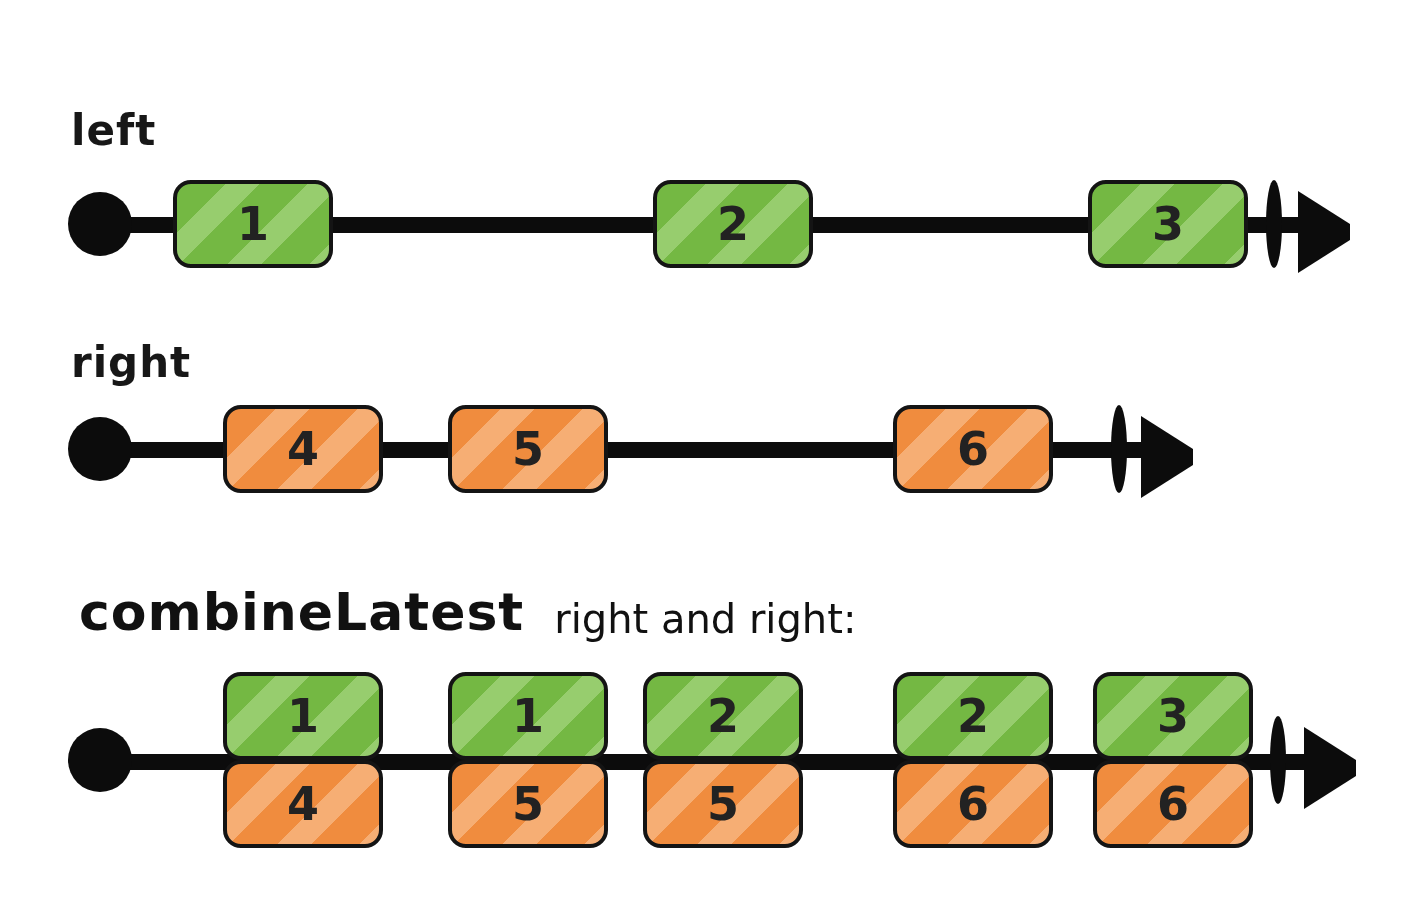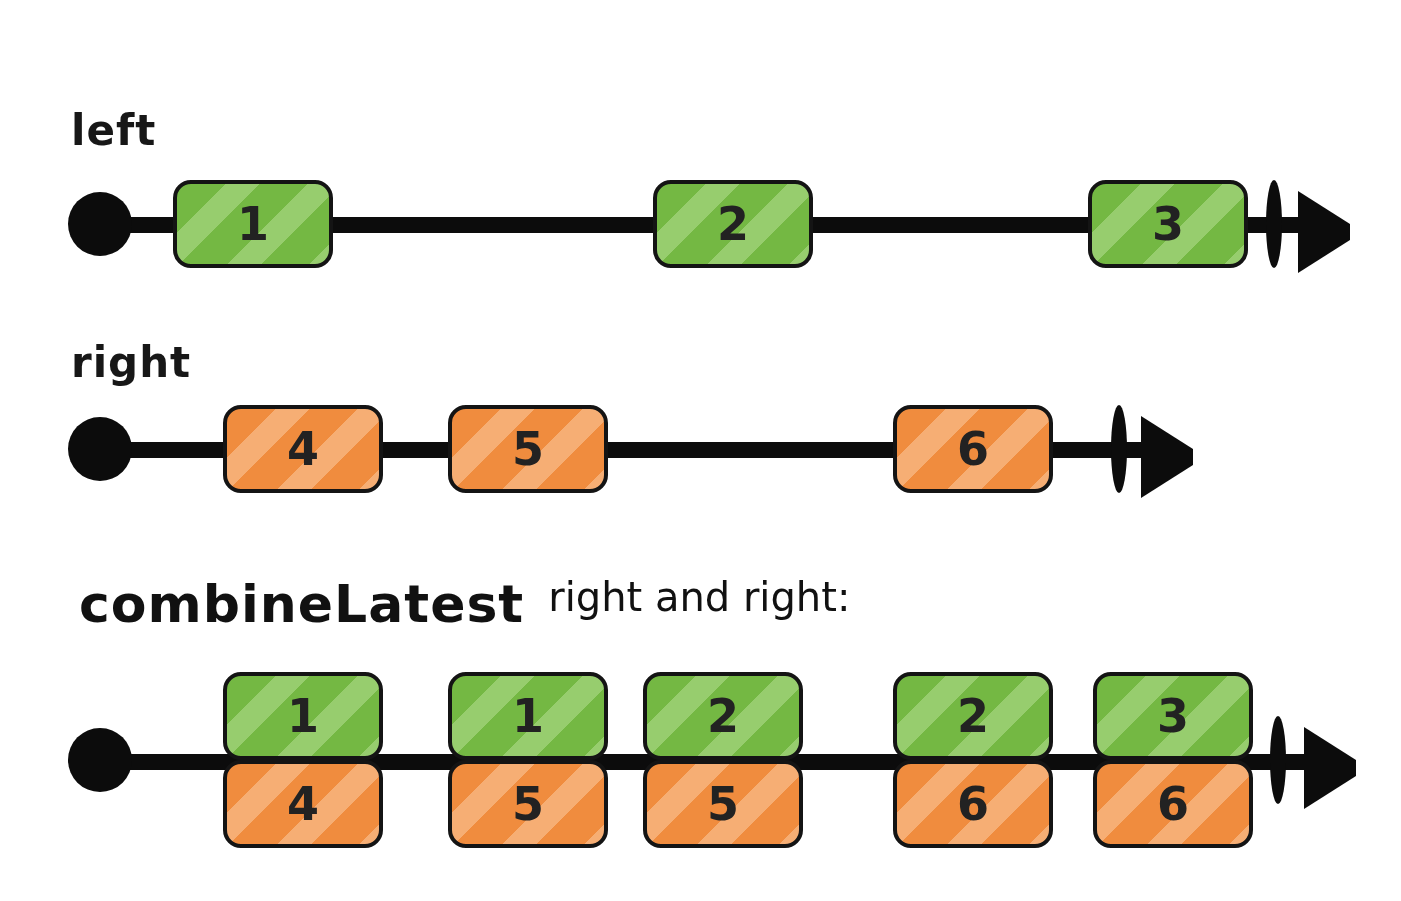--- a/index.html
+++ b/index.html
@@ -18,22 +18,23 @@
     font-weight: 600;
     color: #171717;
     letter-spacing: 1px;
   }
 
   .op-label {
     position: absolute;
     font-size: 40px;
     color: #111;
     display: flex;
-    align-items: flex-start;
-    gap: 8px;
+    align-items: flex-end;
+    gap: 14px;
+    margin-top: 8px;
   }
   .op-label .op-strong {
     font-size: 52px;
     font-weight: 700;
     letter-spacing: 1px;
   }
 
   .tl-line {
     position: absolute;
     height: 13px;

